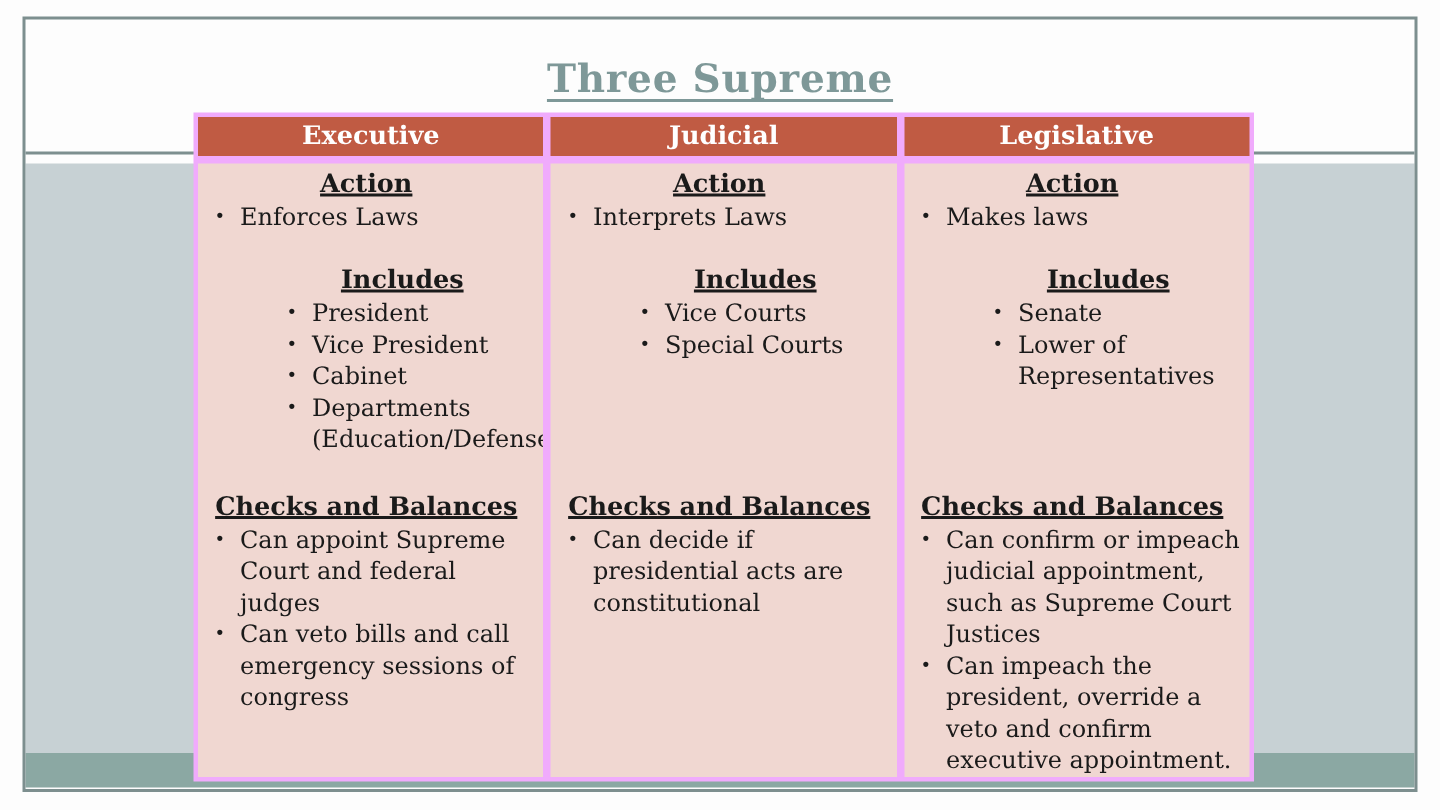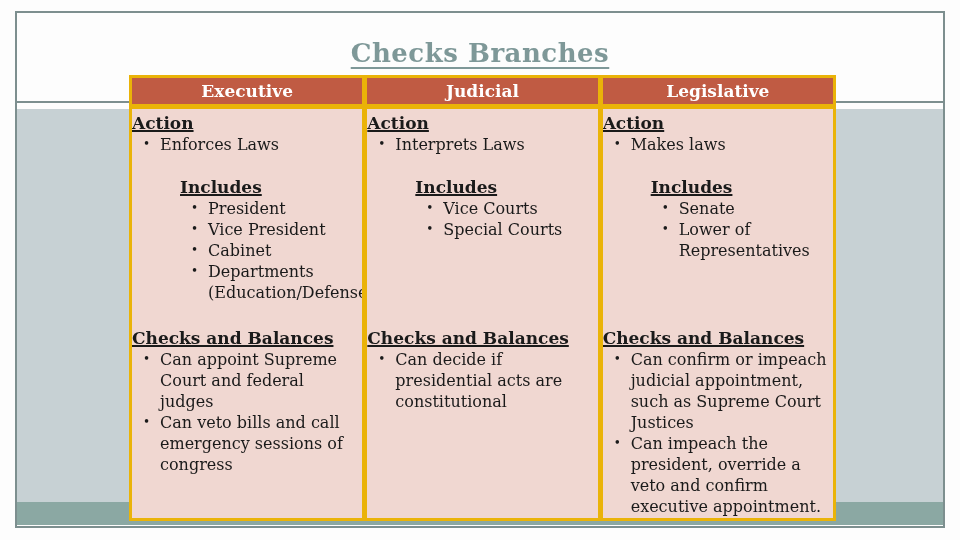--- a/index.html
+++ b/index.html
@@ -40,21 +40,21 @@
     font-size: 26px; font-weight: bold; color: #7e9898;
     letter-spacing: 0.5px;
     text-decoration: underline;
     text-decoration-thickness: 2px;
     text-underline-offset: 5px;
   }
 
   
   .branch-table {
     position: absolute; left: 129px; top: 75px; width: 707px; height: 446px;
-    background: #eab308;
+    background: #f0abfc;
     display: grid;
     grid-template-columns: 1fr 1fr 1fr;
     grid-template-rows: 26px 1fr;
     gap: 5px;
     padding: 3px;
   }
   .th {
     background: #c05b43; color: #ffffff;
     font-weight: bold; font-size: 17px;
     display: flex; align-items: center; justify-content: center;
@@ -62,21 +62,21 @@
   .td {
     background: #f0d7d1;
     padding: 3px 6px 3px 0;
     overflow: hidden;
   }
 
   .sec-action   { height: 64px; }
   .sec-includes { height: 151px; padding-left: 48px; }
 
   .sec-heading {
-    font-weight: bold; font-size: 17px; line-height: 22px;
+    text-align: center; font-weight: bold; font-size: 17px; line-height: 22px;
     text-decoration: underline; text-decoration-thickness: 2px;
   }
   .bullets {
     margin: 0; padding: 0; list-style: none;
     font-size: 16px; line-height: 21px;
   }
   .bullets li { position: relative; padding-left: 28px; }
   .bullets li::before {
     content: "\2022";
     position: absolute; left: 11px; top: 0;
@@ -87,21 +87,21 @@
 <body>
 
 <div>
 
   <div class="band-light"></div>
   <div class="band-dark"></div>
   <div class="hairline"></div>
   <div class="frame"></div>
 
   <div class="title-wrap">
-    <span class="title-text">Checks Branches</span>
+    <span class="title-text">Three Supreme</span>
   </div>
 
   <div class="branch-table">
 
     <div class="th">Executive</div>
     <div class="th">Judicial</div>
     <div class="th">Legislative</div>
 
     <div class="td">
       <div class="sec sec-action">

